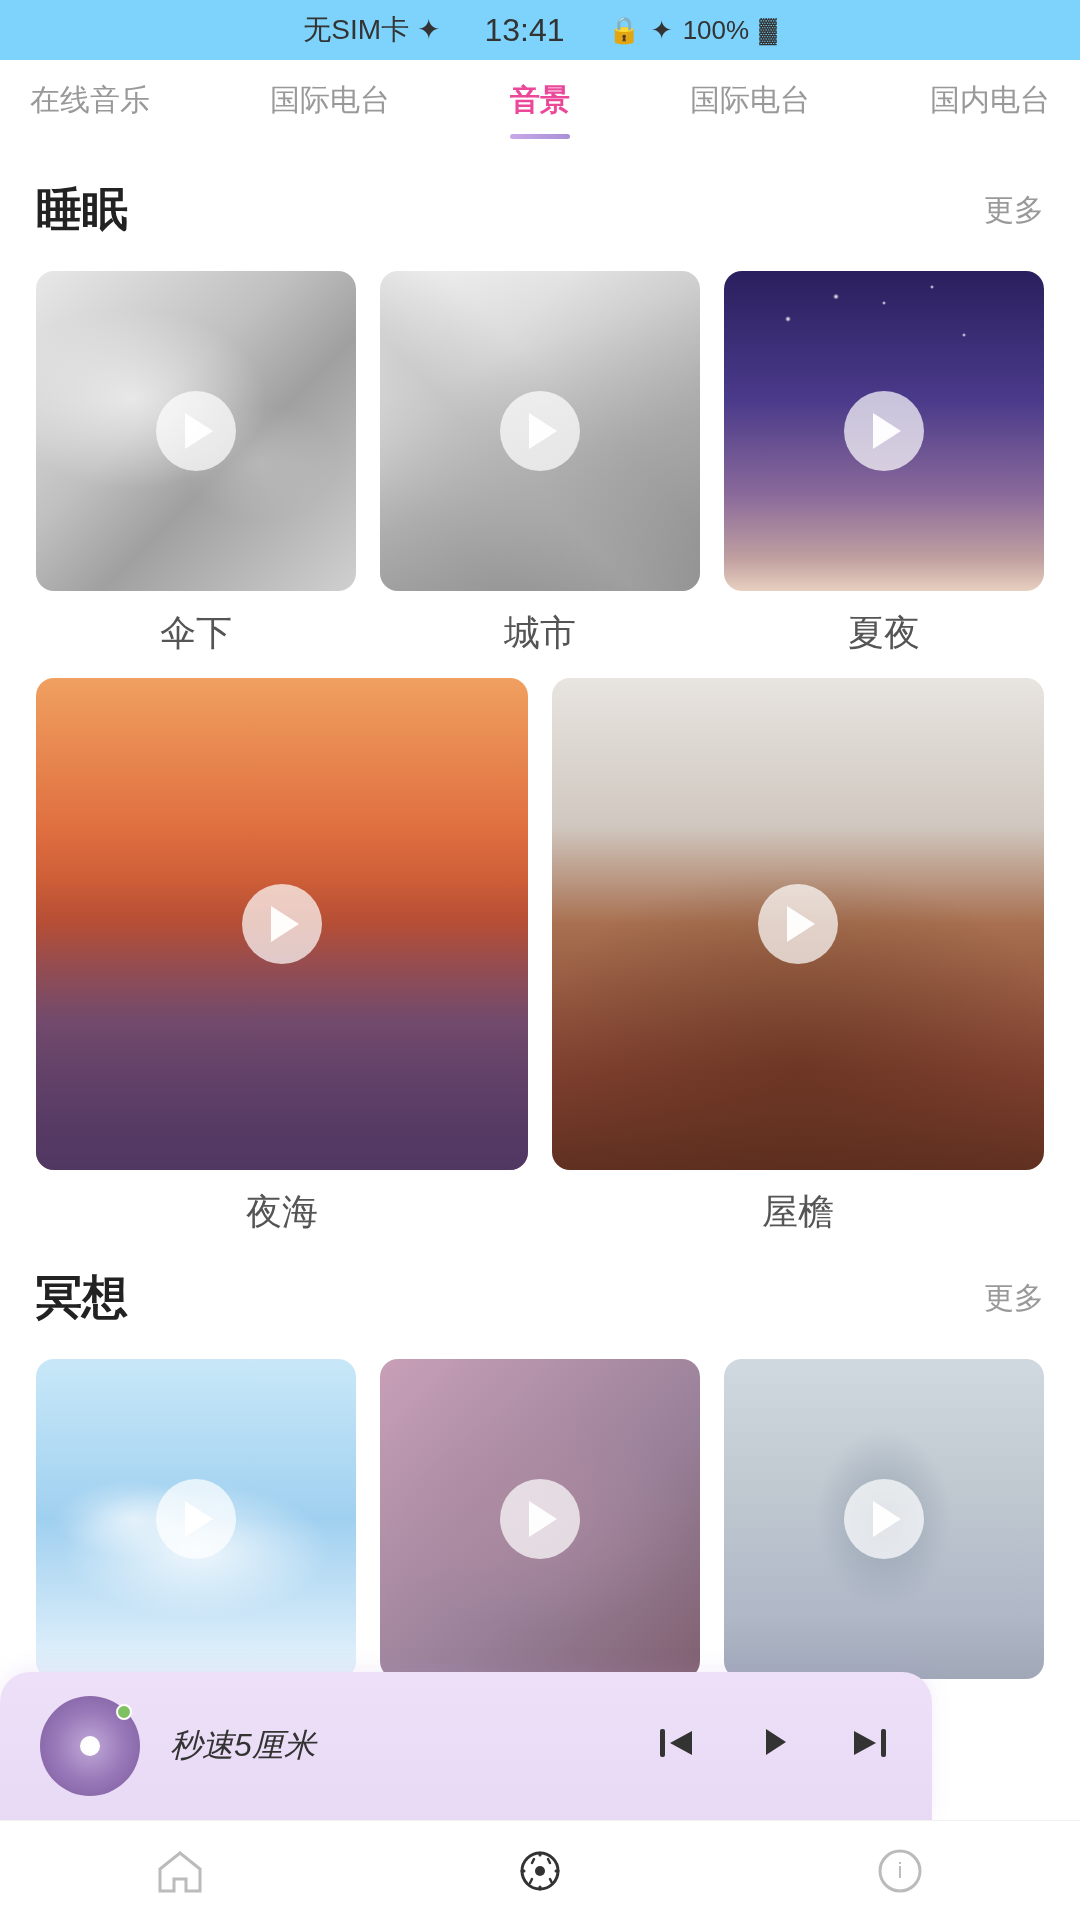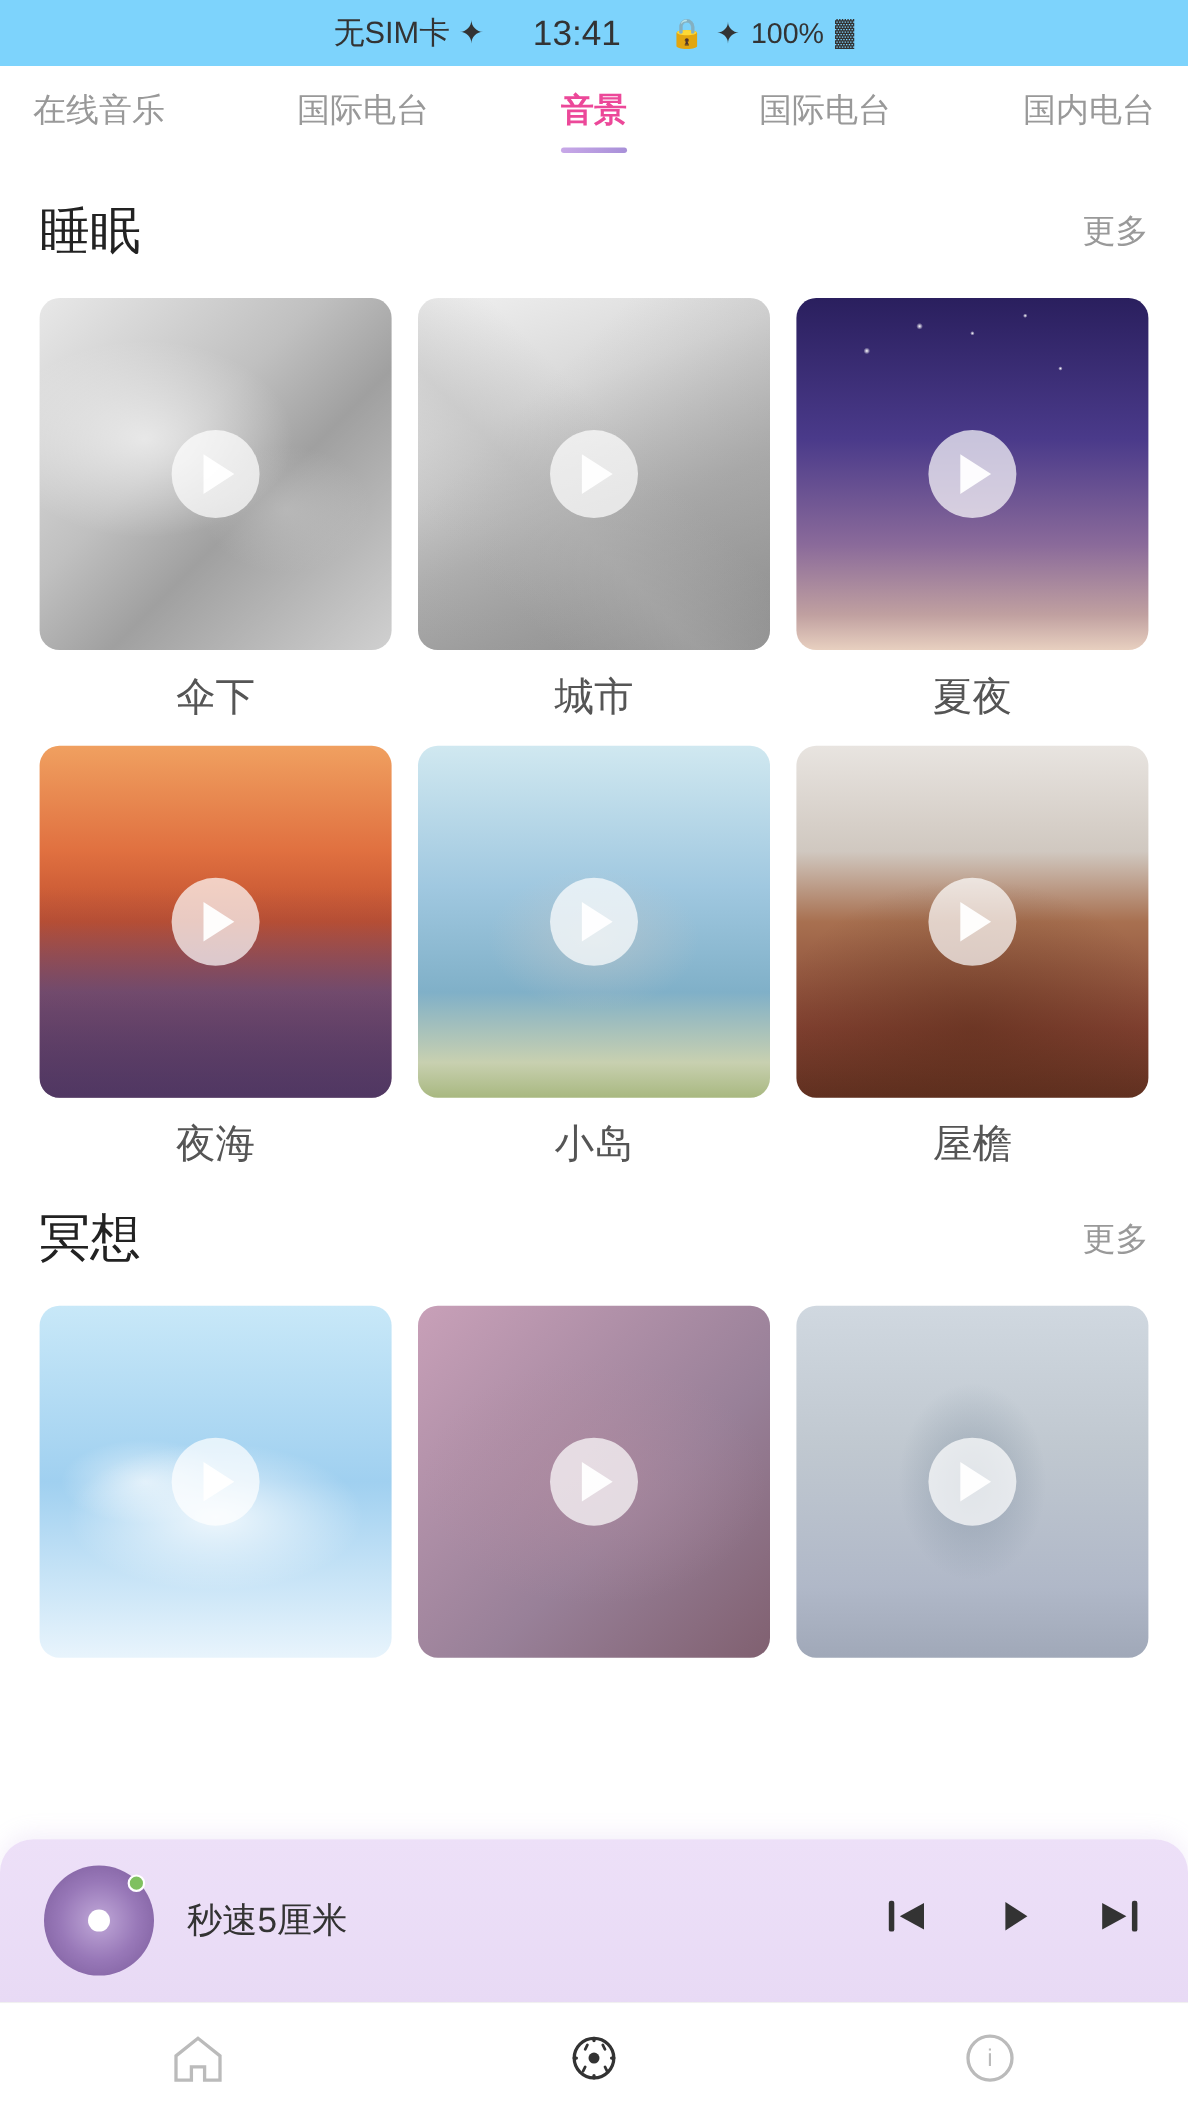--- a/index.html
+++ b/index.html
@@ -82,21 +82,21 @@
 
     
     .section-header {
       display: flex;
       justify-content: space-between;
       align-items: center;
       margin-bottom: 30px;
     }
     .section-title {
       font-size: 46px;
-      font-weight: 400;
+      font-weight: 700;
       color: #222;
     }
     .section-more {
       font-size: 30px;
       color: #999;
       cursor: pointer;
     }
 
     
     .grid-row {
@@ -271,28 +271,29 @@
       inset: 0;
       background: radial-gradient(ellipse 30% 40% at 50% 50%, rgba(100,120,140,0.4) 0%, transparent 70%);
     }
 
     
     .bottom-player {
       position: fixed;
       bottom: 100px;
       left: 0;
       right: 0;
-      width: 1080px;
+      width: 932px;
       background: linear-gradient(180deg, #ede0f8 0%, #e8daf5 100%);
       border-radius: 30px 30px 0 0;
       padding: 24px 40px;
       display: flex;
       align-items: center;
       gap: 30px;
       box-shadow: 0 -4px 20px rgba(180,150,220,0.15);
+      font-style: italic;
     }
     .player-album {
       width: 100px;
       height: 100px;
       border-radius: 50%;
       background: radial-gradient(circle, #c0a8d8 0%, #9878b8 50%, #785898 100%);
       position: relative;
       flex-shrink: 0;
     }
     .player-album::after {
@@ -418,26 +419,20 @@
       <span class="grid-label">夏夜</span>
     </div>
   </div>
 
   <div class="grid-row">
     <div class="grid-item">
       <div class="grid-thumb thumb-nightsea">
         <div class="play-btn"></div>
       </div>
       <span class="grid-label">夜海</span>
-    </div>
-    <div class="grid-item">
-      <div class="grid-thumb thumb-island">
-        <div class="play-btn"></div>
-      </div>
-      <span class="grid-label">小岛</span>
     </div>
     <div class="grid-item">
       <div class="grid-thumb thumb-eaves">
         <div class="play-btn"></div>
       </div>
       <span class="grid-label">屋檐</span>
     </div>
   </div>
 
   <div class="meditation-section">

